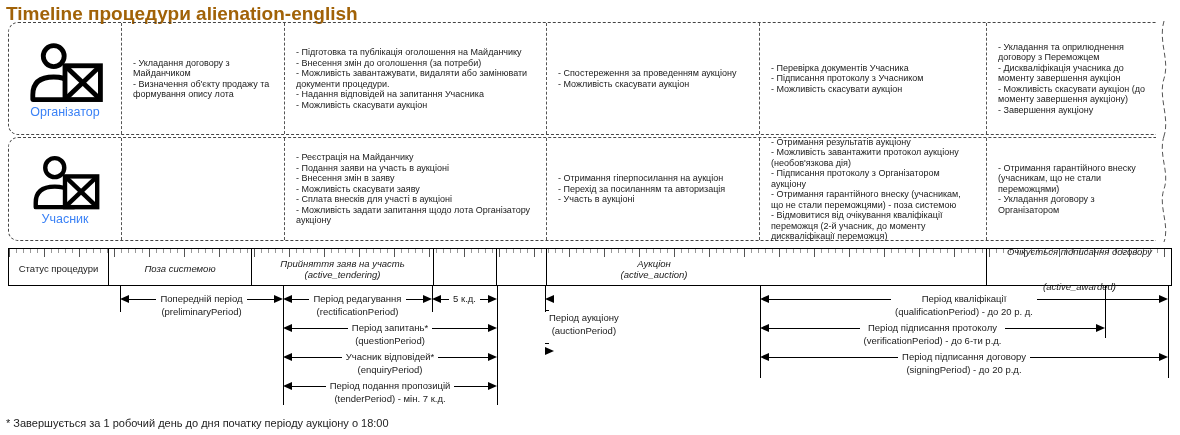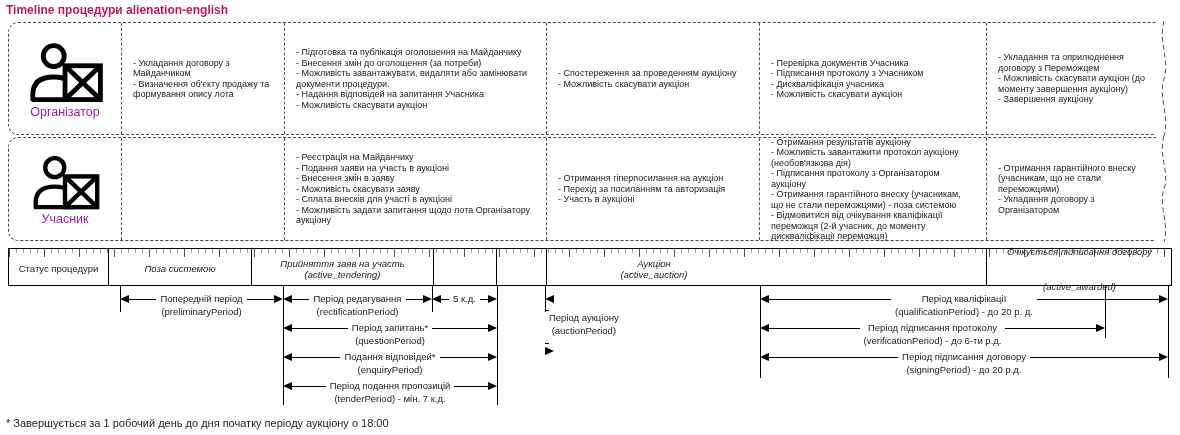--- a/index.html
+++ b/index.html
@@ -1,36 +1,36 @@
 <!DOCTYPE html>
 <html><head>
 <meta charset="utf-8">
 <style>
   html,body{margin:0;padding:0;background:#fff;}
   #canvas{
     position:relative; width:1180px; height:435px; background:#fff;
     font-family:"Liberation Sans","DejaVu Sans",sans-serif; color:#1a1a1a; overflow:hidden;
   }
-  .title{position:absolute; left:6px; top:3px; font-size:12px; font-weight:bold; color:#be185d;}
+  .title{position:absolute; left:6px; top:3px; font-size:19px; font-weight:bold; color:#a16207;}
   
   .arow{position:absolute; left:8px; width:1163px; border:1px dashed #444; border-radius:10px; box-sizing:border-box;}
   .arow1{top:22px; height:113px;}
   .arow2{top:137px; height:104px;}
   .cell{position:absolute; top:0; height:100%; box-sizing:border-box;
         display:flex; flex-direction:column; justify-content:center;
         padding:4px 11px; font-size:9px; line-height:10.5px;}
   .cell.sep{border-left:1px dashed #555;}
   .c-icon{left:0; width:112px; align-items:center; justify-content:center; padding:2px;}
   .c-out {left:112px; width:163px;}
   .c-tend{left:275px; width:262px;}
   .c-auc {left:537px; width:213px;}
   .c-qual{left:750px; width:227px;}
   .c-awd {left:977px; width:170px;}
   .item{margin:0;}
-  .actor-label{font-size:12.5px; color:#a21caf; margin-top:1px;}
+  .actor-label{font-size:12.5px; color:#3b82f6; margin-top:1px;}
   .torn{position:absolute; top:-2px; bottom:-2px; right:-2px; width:16px; background:#fff;}
   .torn svg{width:100%; height:100%; display:block;}
   
   .status{position:absolute; left:8px; top:248px; width:1164px; height:38px;
           border:1px solid #000; box-sizing:border-box;}
   .ticks-s{position:absolute; top:0; left:0; right:0; height:4px;
            background:repeating-linear-gradient(to right,#999 0 1px,transparent 1px 7px);}
   .ticks-b{position:absolute; top:0; left:0; right:0; height:8px;
            background:repeating-linear-gradient(to right,#555 0 1px,transparent 1px 35px);}
   .scell{position:absolute; top:0; height:100%; box-sizing:border-box; border-left:1px solid #000;
@@ -80,25 +80,25 @@
       <div class="item">- Надання відповідей на запитання Учасника</div>
       <div class="item">- Можливість скасувати аукціон</div>
     </div>
     <div class="cell c-auc sep">
       <div class="item">- Спостереження за проведенням аукціону</div>
       <div class="item">- Можливість скасувати аукціон</div>
     </div>
     <div class="cell c-qual sep">
       <div class="item">- Перевірка документів Учасника</div>
       <div class="item">- Підписання протоколу з Учасником</div>
-      <div class="item">- Дискваліфікація учасника</div>
       <div class="item">- Можливість скасувати аукціон</div>
     </div>
     <div class="cell c-awd sep">
       <div class="item">- Укладання та оприлюднення договору з Переможцем</div>
+      <div class="item">- Дискваліфікація учасника до моменту завершення аукціон</div>
       <div class="item">- Можливість скасувати аукціон (до моменту завершення аукціону)</div>
       <div class="item">- Завершення аукціону</div>
     </div>
     <div class="torn">
       <svg viewBox="0 0 16 100" preserveAspectRatio="none">
           <path d="M8 0 C2 18 14 34 8 50 C2 66 14 84 8 100" fill="none" stroke="#555" stroke-width="1" stroke-dasharray="5 3" vector-effect="non-scaling-stroke"></path>
         </svg>
     </div>
   </div>
 
@@ -247,21 +247,21 @@
         <span class="pcode">(verificationPeriod) - до 6-ти р.д.</span>
       </span>
     <span class="aline"></span>
       <span class="ah r"></span>
   </div>
 
   <div class="arrow" style="left:283px;top:350px;width:214px;">
     <span class="ah l"></span>
       <span class="aline"></span>
     <span class="albl">
-        <span class="pname">Подання відповідей*</span>
+        <span class="pname">Учасник відповідей*</span>
         <span class="pcode">(enquiryPeriod)</span>
       </span>
     <span class="aline"></span>
       <span class="ah r"></span>
   </div>
   <div class="arrow" style="left:760px;top:350px;width:408px;">
     <span class="ah l"></span>
       <span class="aline"></span>
     <span class="albl">
         <span class="pname">Період підписання договору</span>

